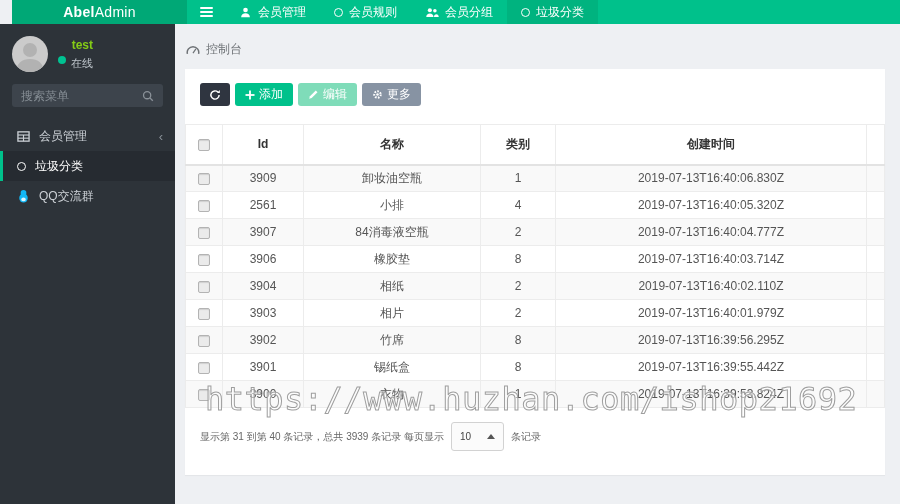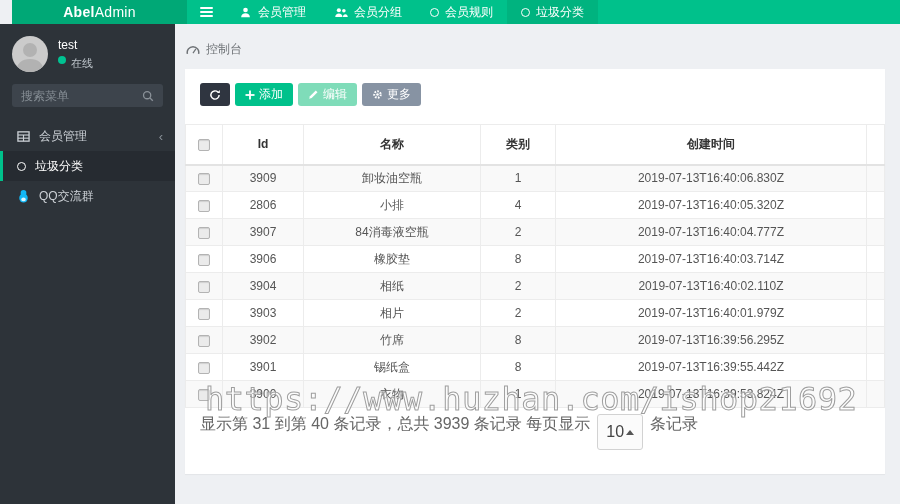--- a/index.html
+++ b/index.html
@@ -14,21 +14,21 @@
   .hamburger i { display:block; width:13px; height:2px; background:#fff; border-radius:1px; }
   .nav-item { display:flex; align-items:center; gap:6px; padding:0 14px; color:#fff; font-size:12px; cursor:pointer; }
   .nav-item.active { background:var(--nav_active,#00b37f); }
   .nav-item svg { display:block; }
   .ring { display:inline-block; width:9px; height:9px; border:1.5px solid currentColor; border-radius:50%; }
 
   
   .sidebar { position:absolute; top:24px; left:0; width:175px; height:480px; background:var(--sidebar_bg,#2d3339); z-index:2; }
   .user-panel { display:flex; gap:10px; padding:12px; align-items:center; }
   .avatar { width:36px; height:36px; border-radius:50%; background:#cbcbcb; overflow:hidden; flex:none; }
-  .user-name { color:#ffffff; font-size:12px; font-weight:normal; }
+  .user-name { color:#84cc16; font-size:12px; font-weight:bold;text-align:right; }
   .user-status { display:flex; align-items:flex-start; gap:5px; color:#bcc3c9; font-size:11px; margin-top:4px; }
   .dot { width:8px; height:8px; border-radius:50%; background:var(--online,#00c292); }
   .side-search { margin:0 12px 14px; height:23px; background:#3d444c; border-radius:3px; display:flex; align-items:center; padding:0 9px; }
   .side-search input { flex:1; background:transparent; border:none; outline:none; color:#f9a8d4; font-size:12px; font-family:inherit; width:100px; }
   .side-search input::placeholder { color:#858d94; }
   .side-item { height:30px; display:flex; align-items:center; gap:9px; padding-left:14px; color:#ccd1d6; font-size:12px; cursor:pointer; border-left:3px solid transparent; }
   .side-item.active { background:#262b31; border-left-color:var(--accent,#00c18b); color:#fff; }
   .side-item .chev { margin-left:auto; margin-right:12px; color:#8a9198; font-size:13px; }
   .side-section { background:#262a2e; color:#7b838b; font-size:11px; padding:4px 14px; margin-top:4px; }
   .side-item svg { display:block; }
@@ -44,22 +44,22 @@
   .btn-edit { background:var(--btn_edit,#7fdcb9); }
   .btn-more { background:var(--btn_more,#8793a3); }
 
   table { width:100%; border-collapse:collapse; table-layout:fixed; font-size:12px; color:#555; }
   th, td { border:1px solid #ececec; text-align:center; padding:0; overflow:hidden; white-space:nowrap; }
   th { height:40px; color:#333; font-weight:bold; border-bottom:2px solid #e3e3e3; }
   td { height:27px; }
   tbody tr:nth-child(odd) { background:#f9f9f9; }
   .cb { display:inline-block; width:12px; height:12px; background:#ebebeb; border:1px solid #b3b3b3; border-radius:2px; box-shadow:inset 0 1px 1px rgba(0,0,0,.12); vertical-align:middle; cursor:pointer; }
 
-  .pagination { margin:6px 15px 0; display:flex; align-items:flex-start; gap:7px; color:#666; font-size:16px; }
-  .page-size { display:inline-flex; align-items:center; gap:2px; border:1px solid #d2d2d2; background:#fbfbfb; border-radius:3px; padding:8px 8px; color:#444; cursor:pointer; }
+  .pagination { margin:14px 15px 0; display:flex; align-items:center; gap:7px; color:#666; font-size:10px; }
+  .page-size { display:inline-flex; align-items:center; gap:16px; border:1px solid #d2d2d2; background:#fbfbfb; border-radius:3px; padding:8px 8px; color:#444; cursor:pointer; }
   .caret-up { width:0; height:0; border-left:4px solid transparent; border-right:4px solid transparent; border-bottom:5px solid #555; }
 
   .watermark { position:absolute; left:205px; top:380px; z-index:5; pointer-events:none;
     font-family:"DejaVu Sans Mono", monospace; font-size:32px; letter-spacing:.5px;
     color:rgba(255,255,255,.55); -webkit-text-stroke:1px #9e9e9e; }
 </style>
 </head>
 <body>
 
 <div class="navbar">
@@ -75,31 +75,31 @@
       </span>
   </div>
   <div class="nav-item">
     <svg width="13" height="13" viewBox="0 0 14 14">
         <circle cx="7" cy="4.3" r="2.5" fill="#fff"></circle>
         <path d="M2.3 12c0-2.6 2.1-4.1 4.7-4.1s4.7 1.5 4.7 4.1z" fill="#fff"></path>
       </svg>
     <span>会员管理</span>
   </div>
   <div class="nav-item">
+    <span class="ring"></span>
+    <span>会员规则</span>
+  </div>
+  <div class="nav-item">
     <svg width="14" height="13" viewBox="0 0 15 14">
         <circle cx="5.2" cy="4.6" r="2.2" fill="#fff"></circle>
         <circle cx="10.6" cy="5" r="1.9" fill="#fff"></circle>
         <path d="M1.3 11.8c0-2.2 1.7-3.6 3.9-3.6s3.9 1.4 3.9 3.6z" fill="#fff"></path>
         <path d="M9.6 11.8c.1-1.9 1-3 2.6-3 1.5 0 2.5 1.2 2.6 3z" fill="#fff"></path>
       </svg>
     <span>会员分组</span>
-  </div>
-  <div class="nav-item">
-    <span class="ring"></span>
-    <span>会员规则</span>
   </div>
   <div class="nav-item active">
     <span class="ring"></span>
     <span>垃圾分类</span>
   </div>
 </div>
 
 <div class="sidebar">
   <div class="user-panel">
     <div class="avatar">
@@ -213,21 +213,21 @@
           <tr>
           <td><span class="cb"></span></td>
           <td>3909</td>
           <td>卸妆油空瓶</td>
           <td>1</td>
           <td>2019-07-13T16:40:06.830Z</td>
           <td></td>
         </tr>
           <tr>
           <td><span class="cb"></span></td>
-          <td>2806</td>
+          <td>2561</td>
           <td>小排</td>
           <td>4</td>
           <td>2019-07-13T16:40:05.320Z</td>
           <td></td>
         </tr>
           <tr>
           <td><span class="cb"></span></td>
           <td>3907</td>
           <td>84消毒液空瓶</td>
           <td>2</td>

